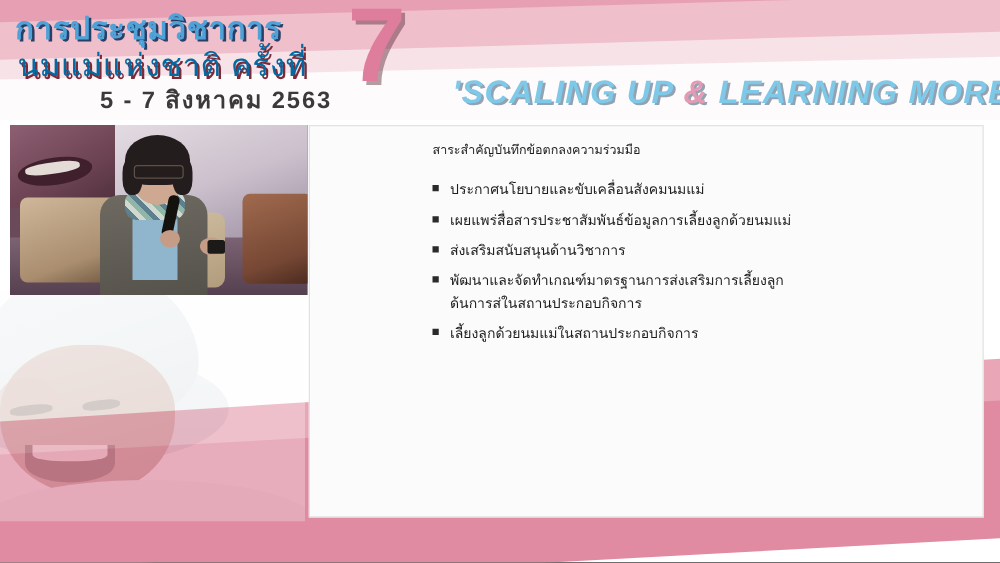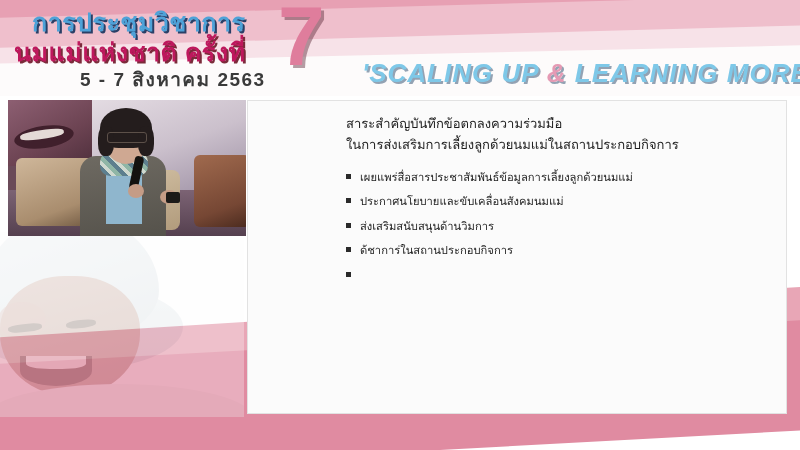--- a/index.html
+++ b/index.html
@@ -51,23 +51,23 @@
     background:#f7e2e8;transform:rotate(-1.6deg);}
   .hdr-white{position:absolute;left:-60px;top:54px;width:960px;height:52px;
     background:#fdfbfb;transform:rotate(-1.3deg);}
 
   
   .seven{position:absolute;left:278px;top:-6px;font-size:84px;font-weight:bold;
     color:#df7d9c;letter-spacing:-2px;line-height:1;
     text-shadow:3px 3px 0 rgba(90,40,55,.45);font-family:"Liberation Sans",sans-serif;}
 
   
-  .t-line1{position:absolute;left:32px;top:2px;font-size:25px;font-weight:bold;color:#4ea2d8;
+  .t-line1{position:absolute;left:12px;top:2px;font-size:25px;font-weight:bold;color:#4ea2d8;
     letter-spacing:.5px;text-shadow:2px 2px 0 #2a3f66;white-space:nowrap;}
-  .t-line2{position:absolute;left:14px;top:32px;font-size:25px;font-weight:bold;color:#be185d;
+  .t-line2{position:absolute;left:14px;top:32px;font-size:25px;font-weight:normal;color:#0369a1;
     letter-spacing:.5px;text-shadow:2px 2px 0 #7a2b3a;white-space:nowrap;}
   .t-date{position:absolute;left:80px;top:64px;font-size:19px;font-weight:bold;color:#3a3a3a;
     letter-spacing:1.5px;white-space:nowrap;}
 
   
   .tagline{position:absolute;left:362px;top:58px;font-size:26px;font-weight:bold;
     color:#7ec8e8;letter-spacing:1px;white-space:nowrap;font-style:italic;
     text-shadow:2px 2px 0 rgba(60,90,120,.55);}
   .tagline .amp{color:#e59ab4;}
 
@@ -135,21 +135,21 @@
     background:#c59c86;}
   .video .clicker{position:absolute;left:158px;top:92px;width:14px;height:11px;border-radius:2px;
     background:#1c1a18;}
 
   
   .panel{position:absolute;left:247px;top:100px;width:538px;height:312px;
     background:#fbfbfb;border:1px solid #e2e2e2;}
   .panel-inner{position:absolute;left:0;top:0;right:0;bottom:0;padding:12px 16px 0 98px;
     box-sizing:border-box;}
 
-  .heading{font-size:13px;color:#1d1d1d;line-height:1.62;margin:0 0 14px 0;
+  .heading{font-size:10px;color:#1d1d1d;line-height:1.62;margin:0 0 14px 0;
     font-family:Liberation Sans, sans-serif;}
   .heading div{white-space:nowrap;}
 
   .bullets{list-style:none;margin:0;padding:0;}
   .bullets li{position:relative;padding-left:14px;margin-bottom:7px;
     font-size:11.2px;color:#1d1d1d;line-height:1.55;
     font-family:"DejaVu Sans","Liberation Sans",sans-serif;}
   .bullets li::before{content:"";position:absolute;left:0;top:5px;width:5px;height:5px;
     background:#2a2a2a;}
   .bullets li .cont{display:block;}
@@ -214,34 +214,35 @@
     <div class="mic"></div>
     <div class="hand"></div>
     <div class="hand2"></div>
     <div class="clicker"></div>
   </div>
 
   <div class="panel">
     <div class="panel-inner">
       <div class="heading">
         <div>สาระสำคัญบันทึกข้อตกลงความร่วมมือ</div>
-        <div>ในการส่งเสริมการเลี้ยงลูกด้วยนมแม่ในสถานประกอบกิจการ</div>
       </div>
       <ul class="bullets">
         <li>
+          <span>ประกาศนโยบายและขับเคลื่อนสังคมนมแม่</span>
+        </li>
+        <li>
           <span>เผยแพร่สื่อสารประชาสัมพันธ์ข้อมูลการเลี้ยงลูกด้วยนมแม่</span>
         </li>
         <li>
-          <span>ประกาศนโยบายและขับเคลื่อนสังคมนมแม่</span>
-        </li>
-        <li>
-          <span>ส่งเสริมสนับสนุนด้านวิมการ</span>
-        </li>
-        <li>
-          <span class="cont">ด้ชาการ่ในสถานประกอบกิจการ</span>
-        </li>
-        <li>
+          <span>ส่งเสริมสนับสนุนด้านวิชาการ</span>
+        </li>
+        <li>
+          <span>พัฒนาและจัดทำเกณฑ์มาตรฐานการส่งเสริมการเลี้ยงลูก</span>
+          <span class="cont">ด้นการส่ในสถานประกอบกิจการ</span>
+        </li>
+        <li>
+          <span class="cont">เลี้ยงลูกด้วยนมแม่ในสถานประกอบกิจการ</span>
         </li>
       </ul>
     </div>
   </div>
 
 </div>
 
 </body></html>

